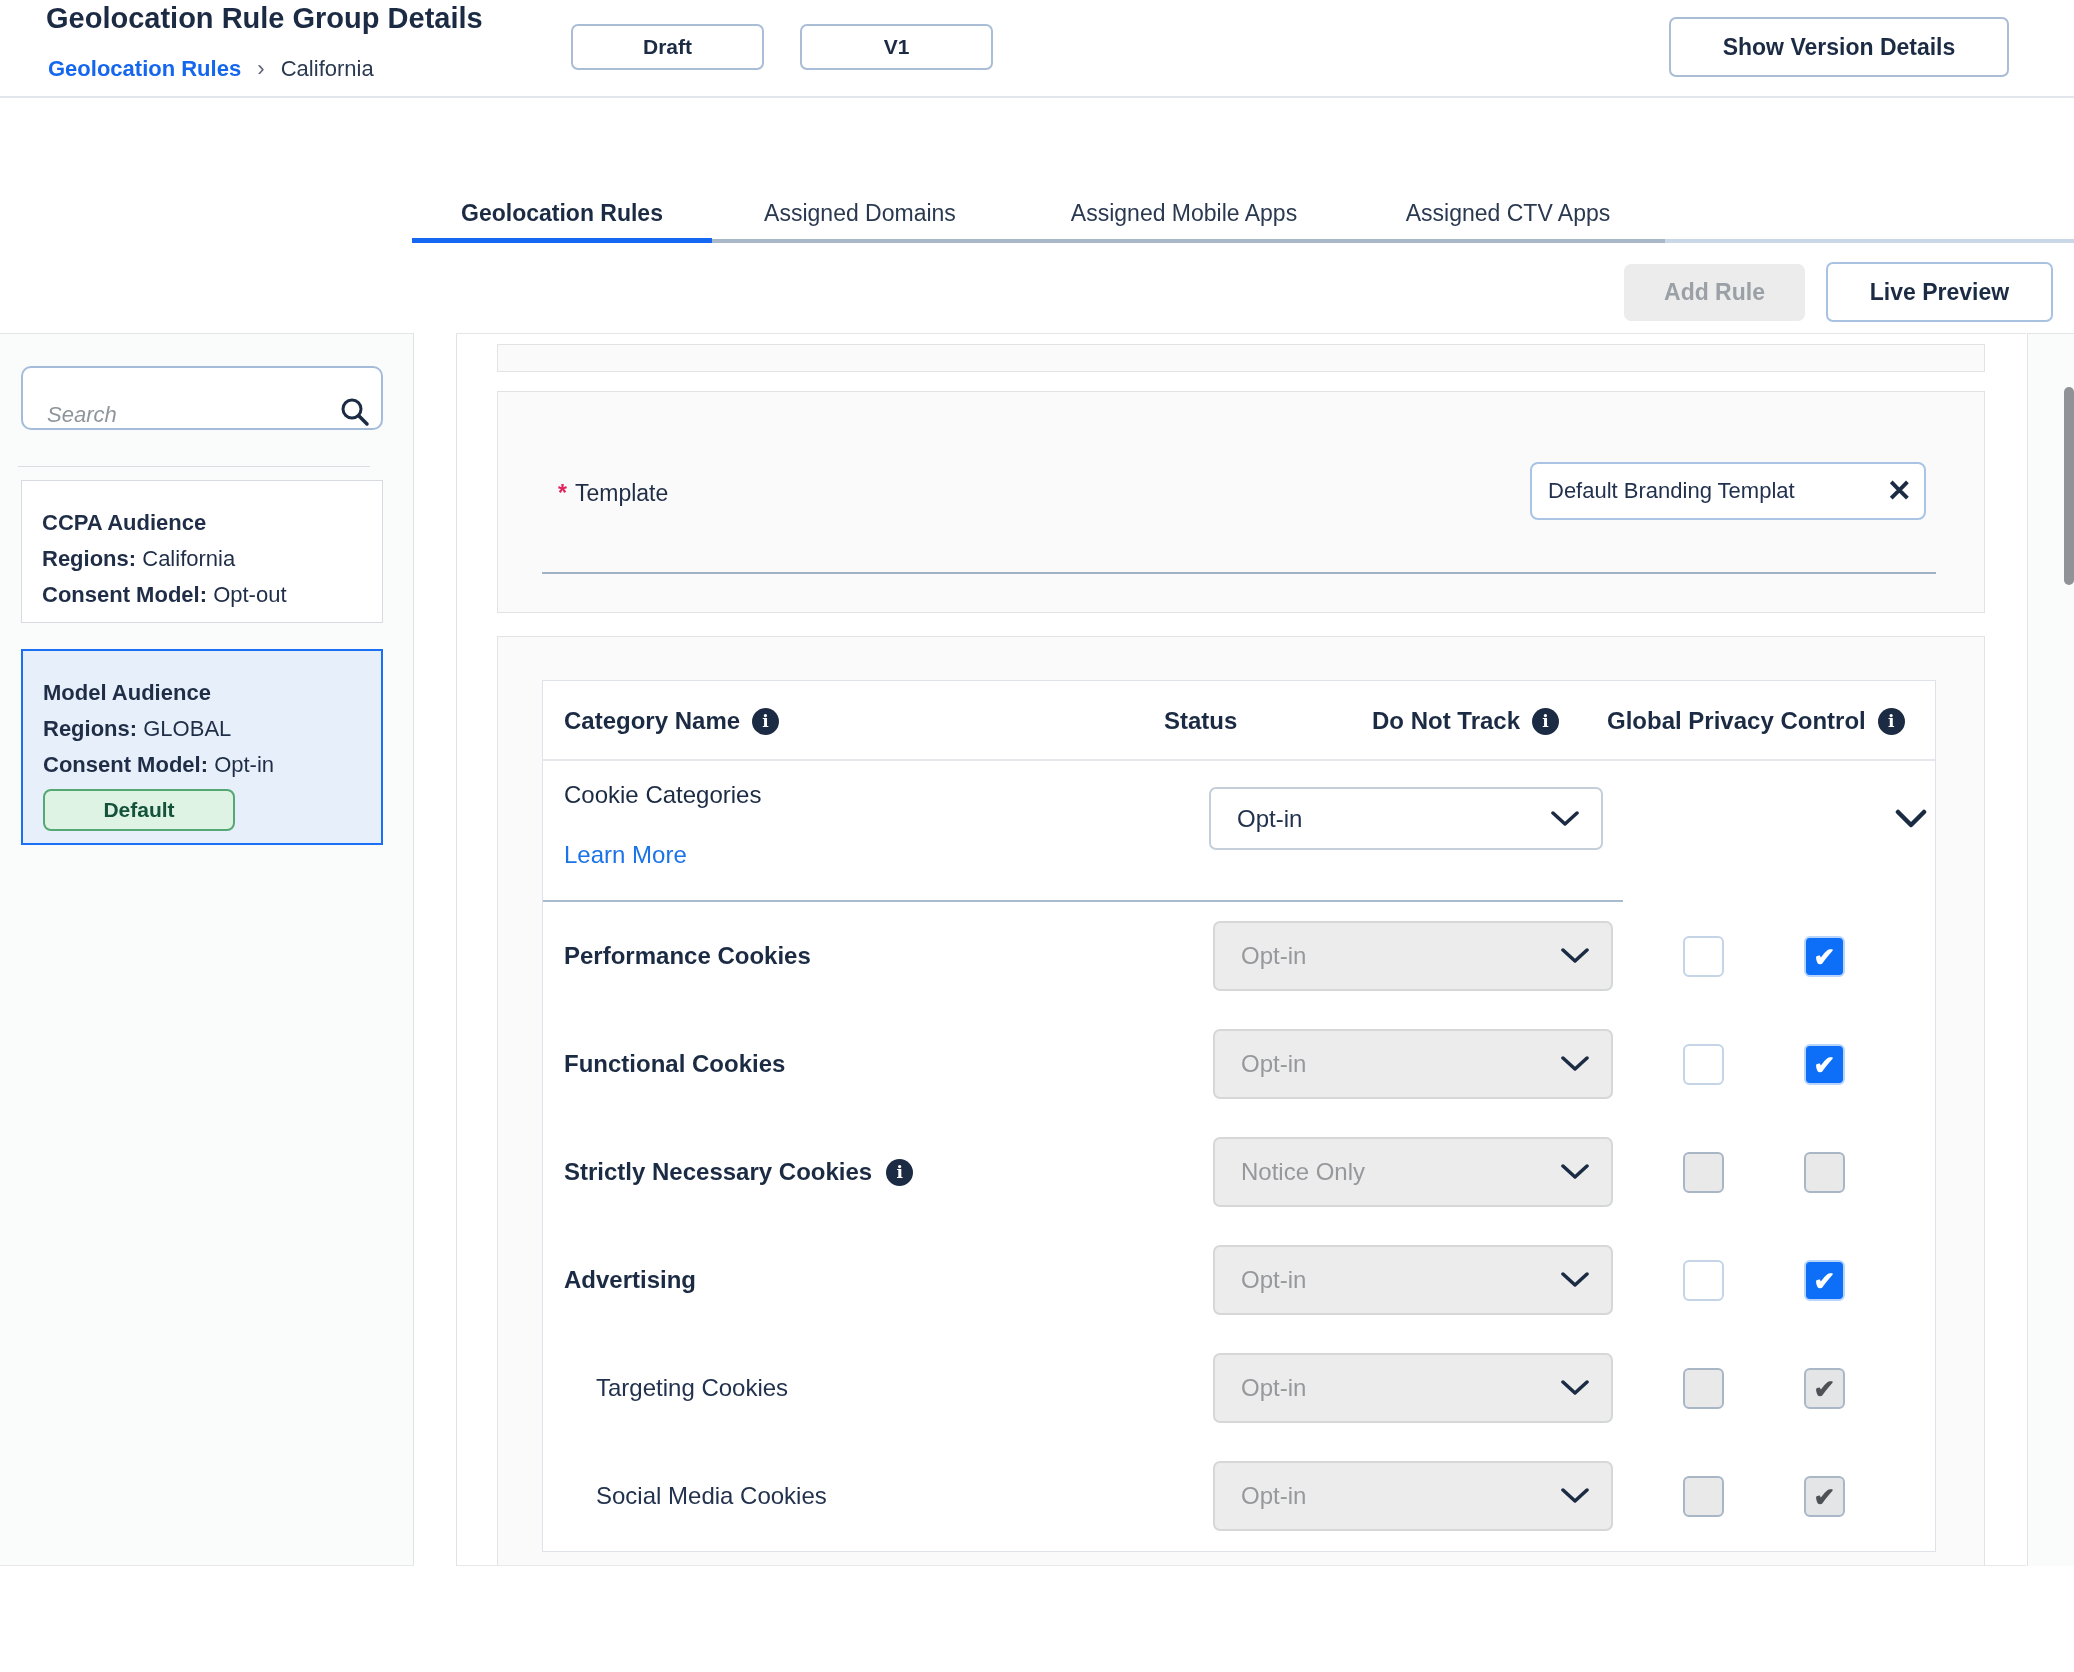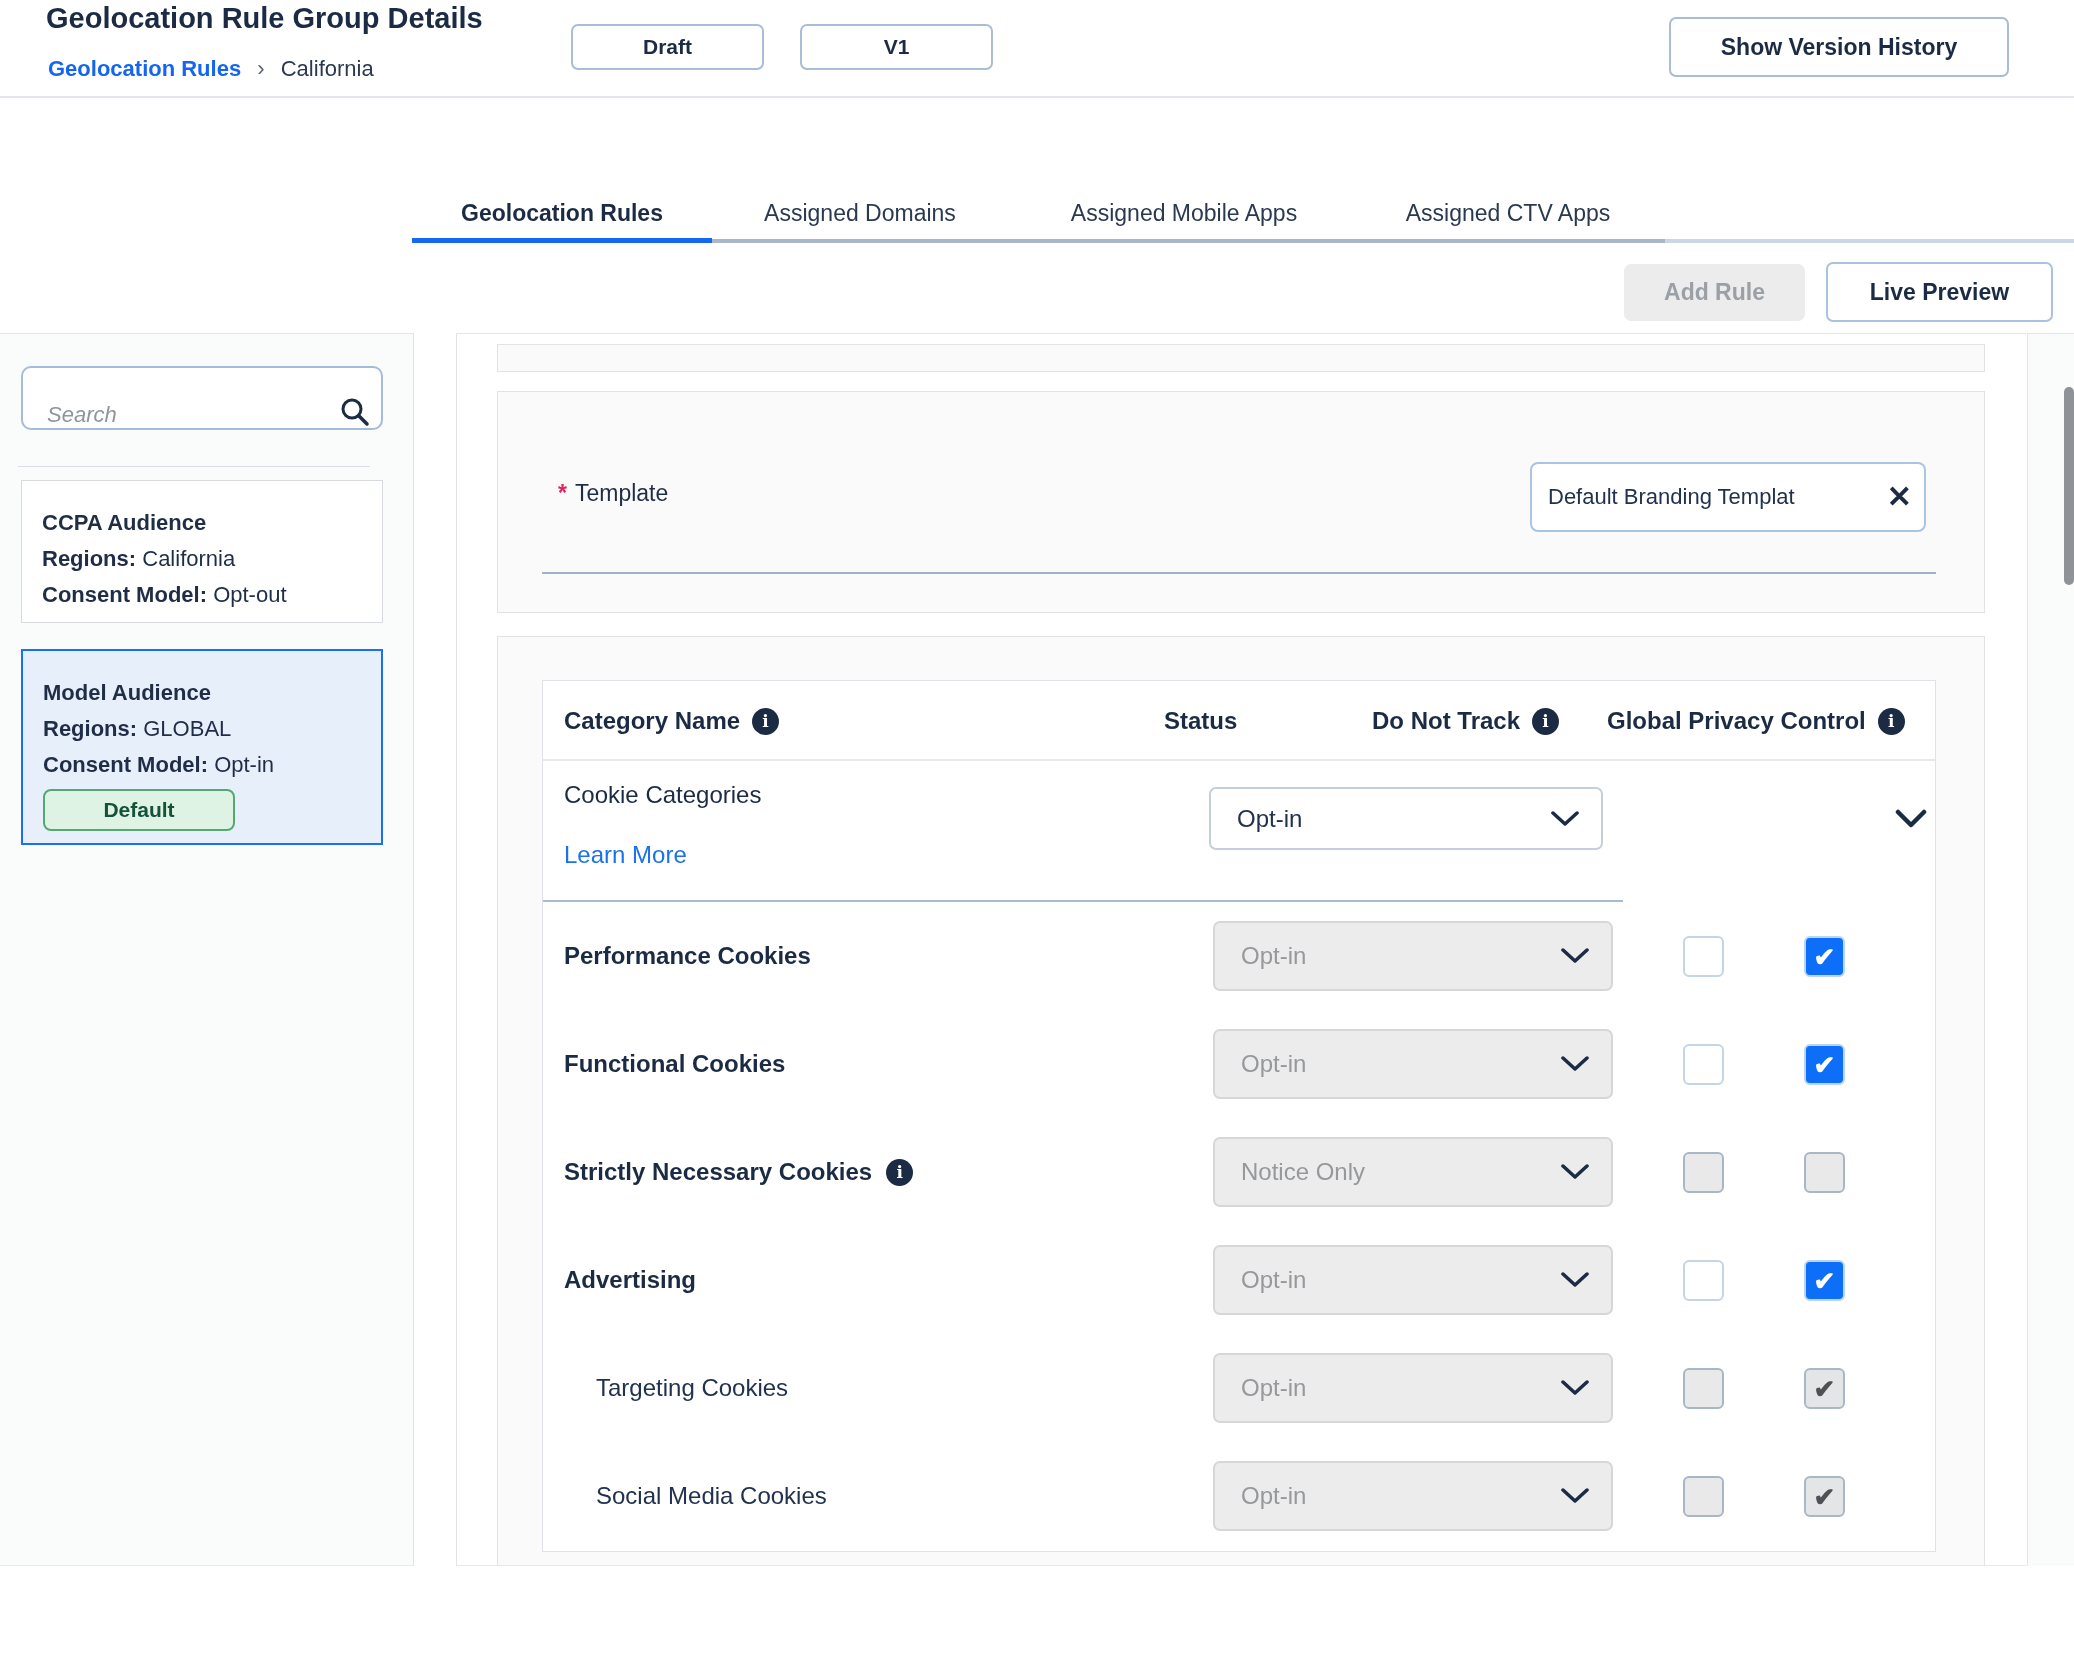--- a/index.html
+++ b/index.html
@@ -60,21 +60,21 @@
 
   .main { position:absolute; left:456px; top:333px; width:1570px; height:1233px; background:#fff;
     border-top:1px solid #e3e5e9; border-left:1px solid #e0e2e6; border-bottom:1px solid #e6e8eb; overflow:hidden; }
   .panel { position:absolute; left:40px; width:1488px; background:#fafafa; border:1px solid #e3e3e3; }
   .panel-sliver { top:10px; height:28px; }
   .panel-template { top:57px; height:222px; }
   .panel-table { top:302px; height:950px; }
 
   .tpl-label { position:absolute; left:60px; top:88px; font-size:23px; font-weight:500; color:#1f2d47; }
   .tpl-star { color:#e0245e; font-weight:700; margin-right:8px; }
-  .tpl-chip { position:absolute; left:1032px; top:70px; width:396px; height:70px; background:#fff;
+  .tpl-chip { position:absolute; left:1032px; top:70px; width:396px; height:58px; background:#fff;
     border:2px solid #a9c4e4; border-radius:8px; display:flex; align-items:center; padding:0 12px 0 16px; }
   .tpl-chip-text { flex:1; font-size:22px; color:#22324e; white-space:nowrap; overflow:hidden; }
   .tpl-x { font-size:30px; font-weight:700; color:#1c2b44; cursor:pointer; line-height:1; }
   .tpl-underline { position:absolute; left:44px; top:180px; width:1394px; height:2px; background:#9fb2c6; }
 
   
   .card { position:absolute; left:44px; top:43px; width:1394px; height:872px; background:#fff; border:1px solid #dfe2e7; }
   .thead { position:relative; height:80px; border-bottom:2px solid #e6e8eb; }
   .th { position:absolute; top:0; height:80px; display:flex; align-items:center; gap:12px;
     font-size:24px; font-weight:700; color:#1c2b44; }
@@ -127,21 +127,21 @@
 <div class="page">
 
   <div class="hdr-title">Geolocation Rule Group Details</div>
   <div class="breadcrumb">
     <span class="bc-link">Geolocation Rules</span>
     <span class="bc-sep">›</span>
     <span class="bc-cur">California</span>
   </div>
   <div class="pill pill-draft">Draft</div>
   <div class="pill pill-v1">V1</div>
-  <button class="btn-vh">Show Version History</button>
+  <button class="btn-vh">Show Version Details</button>
   <div class="hdr-line"></div>
 
   <div class="tab tab1">Geolocation Rules</div>
   <div class="tab tab2">Assigned Domains</div>
   <div class="tab tab3">Assigned Mobile Apps</div>
   <div class="tab tab4">Assigned CTV Apps</div>
   <div class="tab-underline-active"></div>
   <div class="tab-underline-gray"></div>
   <div class="tab-underline-light"></div>
 

